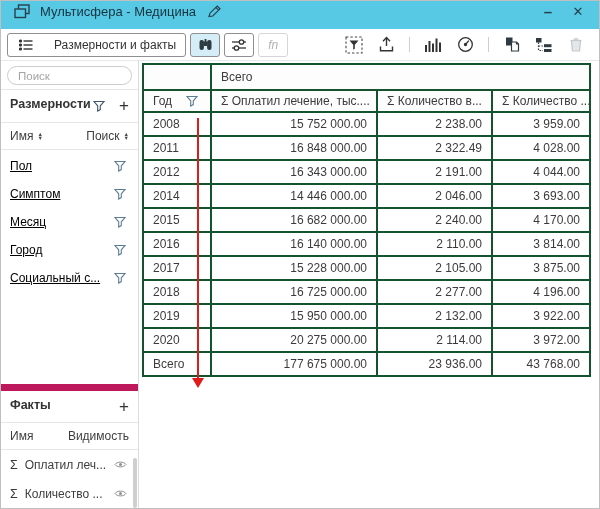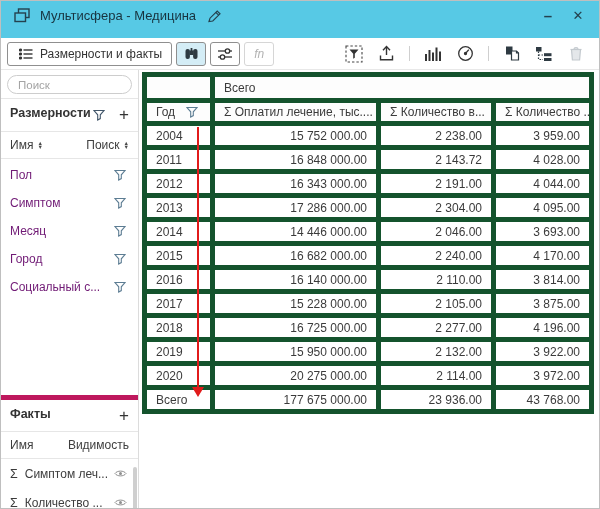--- a/index.html
+++ b/index.html
@@ -6,37 +6,37 @@
   html,body { margin:0; padding:0; background:#e9e9e9; }
   body { font-family:"Liberation Sans","DejaVu Sans",sans-serif; }
 
   .window{
     width:600px;height:509px;background:#fff;border:1px solid #bfbfbf;
     position:relative;overflow:hidden;
   }
 
   
   .titlebar{
-    height:37px;background:#57c9e5;display:flex;align-items:center;
+    height:28px;background:#57c9e5;display:flex;align-items:center;
     padding:0 10px 8px 12px;gap:9px;
   }
   .titlebar .title{font-size:13px;color:#17333f;}
   .win-ctrl{color:#24414e;font-size:13px;line-height:1;cursor:default;
     display:flex;align-items:center;justify-content:center;width:18px;height:18px;}
   .win-ctrl.min{font-size:15px;font-weight:700;}
   .ctrl-group{margin-left:auto;display:flex;align-items:center;gap:12px;padding-right:2px;}
 
   
   .toolbar{
     height:32px;display:flex;align-items:center;padding:0 8px 0 6px;gap:4px;
     background:#fff;border-bottom:1px solid #e8e8e8;
   }
   .tb-btn{
     height:24px;border:1px solid #8f8f8f;border-radius:3px;background:#fff;
-    display:flex;align-items:center;gap:5px;padding:0 9px;font-size:12px;color:#333;
+    display:flex;align-items:center;gap:19px;padding:0 9px;font-size:12px;color:#333;
   }
   .tb-btn.square{width:30px;padding:0;justify-content:center;}
   .tb-btn.active{background:#d4edf6;}
   .tb-btn.fn-btn{border-color:#d6d6d6;color:#b3b3b3;font-size:12px;font-style:italic;}
   .right-icons{margin-left:auto;display:flex;align-items:center;gap:14px;padding-right:6px;}
   .plain-icon{display:flex;align-items:center;justify-content:center;width:18px;height:18px;}
   .vsep{width:1px;height:15px;background:#cfcfcf;}
 
   
   .content{display:flex;height:447px;background:#fff;}
@@ -58,36 +58,36 @@
   .section-title{font-weight:700;font-size:12.5px;color:#333;}
   .section-head .spacer{flex:1;}
   .plus{font-size:17px;font-weight:400;color:#333;line-height:1;margin-left:11px;}
   .cols-row{display:flex;align-items:center;padding:6px 9px;color:#3e3e3e;text-align:right;}
   .col-name{display:flex;align-items:center;}
   .col-gap{flex:1;}
   .sort{display:inline-flex;flex-direction:column;margin-left:4px;color:#4a4a4a;}
   .sort span{font-size:5.5px;line-height:4.5px;}
   .dim-list{padding:2px 0;}
   .dim-item{display:flex;align-items:center;padding:7px 9px 7px 9px;height:28px;}
-  .dim-item .label{color:#701a75;}
+  .dim-item .label{color:#000000;text-decoration:underline;}
   .dim-item .f-right{margin-left:auto;}
 
-  .facts-block{margin-top:auto;border-top:5px solid #be185d;}
+  .facts-block{margin-top:auto;border-top:7px solid #be185d;}
   .fact-item{display:flex;align-items:center;padding:8px 9px;height:29px;}
   .sigma{font-size:12.5px;color:#3a3a3a;margin-right:7px;}
   .fact-item .eye{margin-left:auto;}
 
   .sb-scroll{position:absolute;right:1px;top:397px;width:4px;height:50px;
     background:#cfcfcf;border-radius:2px;}
 
   
   .main{flex:1;position:relative;padding:2px 0 0 3px;background:#fff;}
   table.pivot{border-collapse:collapse;table-layout:fixed;width:447px;
     font-size:12px;color:#3b3b3b;}
-  .pivot th,.pivot td{border:5px solid #14532d;padding:0 9px;font-weight:400;
+  .pivot th,.pivot td{border:2px solid #14532d;padding:0 9px;font-weight:400;
     white-space:nowrap;overflow:hidden;background:#fff;}
   .pivot thead th{text-align:left;background:#fdfdfd;}
   .pivot tr.r1 th{height:26px;}
   .pivot tr.r2 th{height:22px;border-bottom:1px solid #d2d2d2;}
   .pivot tbody td{height:24px;}
   .pivot td.num{text-align:right;margin-left:48px;}
   .pivot td.rowhead{text-align:left;}
   .year-head{display:flex;align-items:center;}
   .year-head .f-right{margin-left:auto;}
 
@@ -327,21 +327,21 @@
         </div>
         <div class="sb-line"></div>
         <div class="cols-row">
           <span>Имя</span>
           <span class="col-gap"></span>
           <span>Видимость</span>
         </div>
         <div class="sb-line"></div>
         <div class="fact-item">
           <span class="sigma">Σ</span>
-          <span class="label">Симптом леч...</span>
+          <span class="label">Оплатил леч...</span>
           <span class="plain-icon eye">
             <svg width="13" height="9" viewBox="0 0 13 9">
               <path d="M1 4.5 C3.2 1.3 9.8 1.3 12 4.5 C9.8 7.7 3.2 7.7 1 4.5 Z" fill="none" stroke="#8f8f8f" stroke-width="1"></path>
               <circle cx="6.5" cy="4.5" r="1.5" fill="#8f8f8f"></circle>
             </svg>
           </span>
         </div>
         <div class="fact-item">
           <span class="sigma">Σ</span>
           <span class="label">Количество ...</span>
@@ -381,42 +381,36 @@
                 </span>
               </span>
             </th>
             <th>Σ Оплатил лечение, тыс....</th>
             <th>Σ Количество в...</th>
             <th>Σ Количество ...</th>
           </tr>
         </thead>
         <tbody>
           <tr>
-            <td class="rowhead">2004</td>
+            <td class="rowhead">2008</td>
             <td class="num">15 752 000.00</td>
             <td class="num">2 238.00</td>
             <td class="num">3 959.00</td>
           </tr>
           <tr>
             <td class="rowhead">2011</td>
             <td class="num">16 848 000.00</td>
-            <td class="num">2 143.72</td>
+            <td class="num">2 322.49</td>
             <td class="num">4 028.00</td>
           </tr>
           <tr>
             <td class="rowhead">2012</td>
             <td class="num">16 343 000.00</td>
             <td class="num">2 191.00</td>
             <td class="num">4 044.00</td>
-          </tr>
-          <tr>
-            <td class="rowhead">2013</td>
-            <td class="num">17 286 000.00</td>
-            <td class="num">2 304.00</td>
-            <td class="num">4 095.00</td>
           </tr>
           <tr>
             <td class="rowhead">2014</td>
             <td class="num">14 446 000.00</td>
             <td class="num">2 046.00</td>
             <td class="num">3 693.00</td>
           </tr>
           <tr>
             <td class="rowhead">2015</td>
             <td class="num">16 682 000.00</td>

